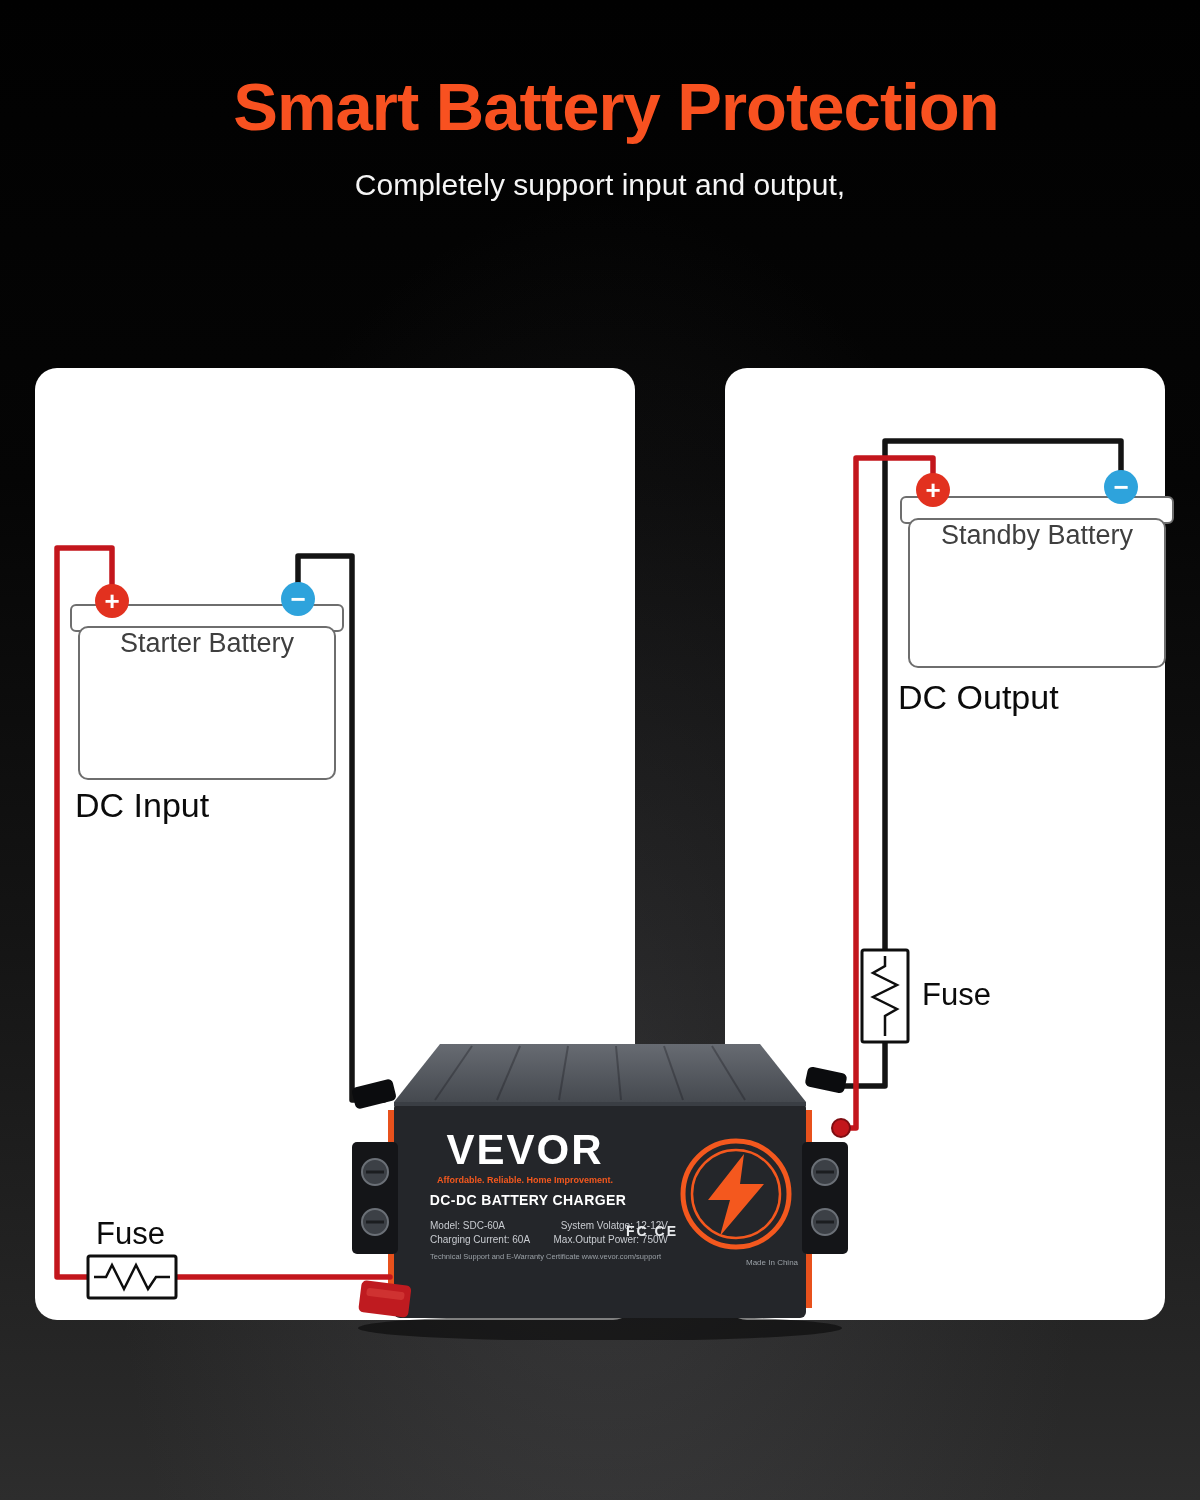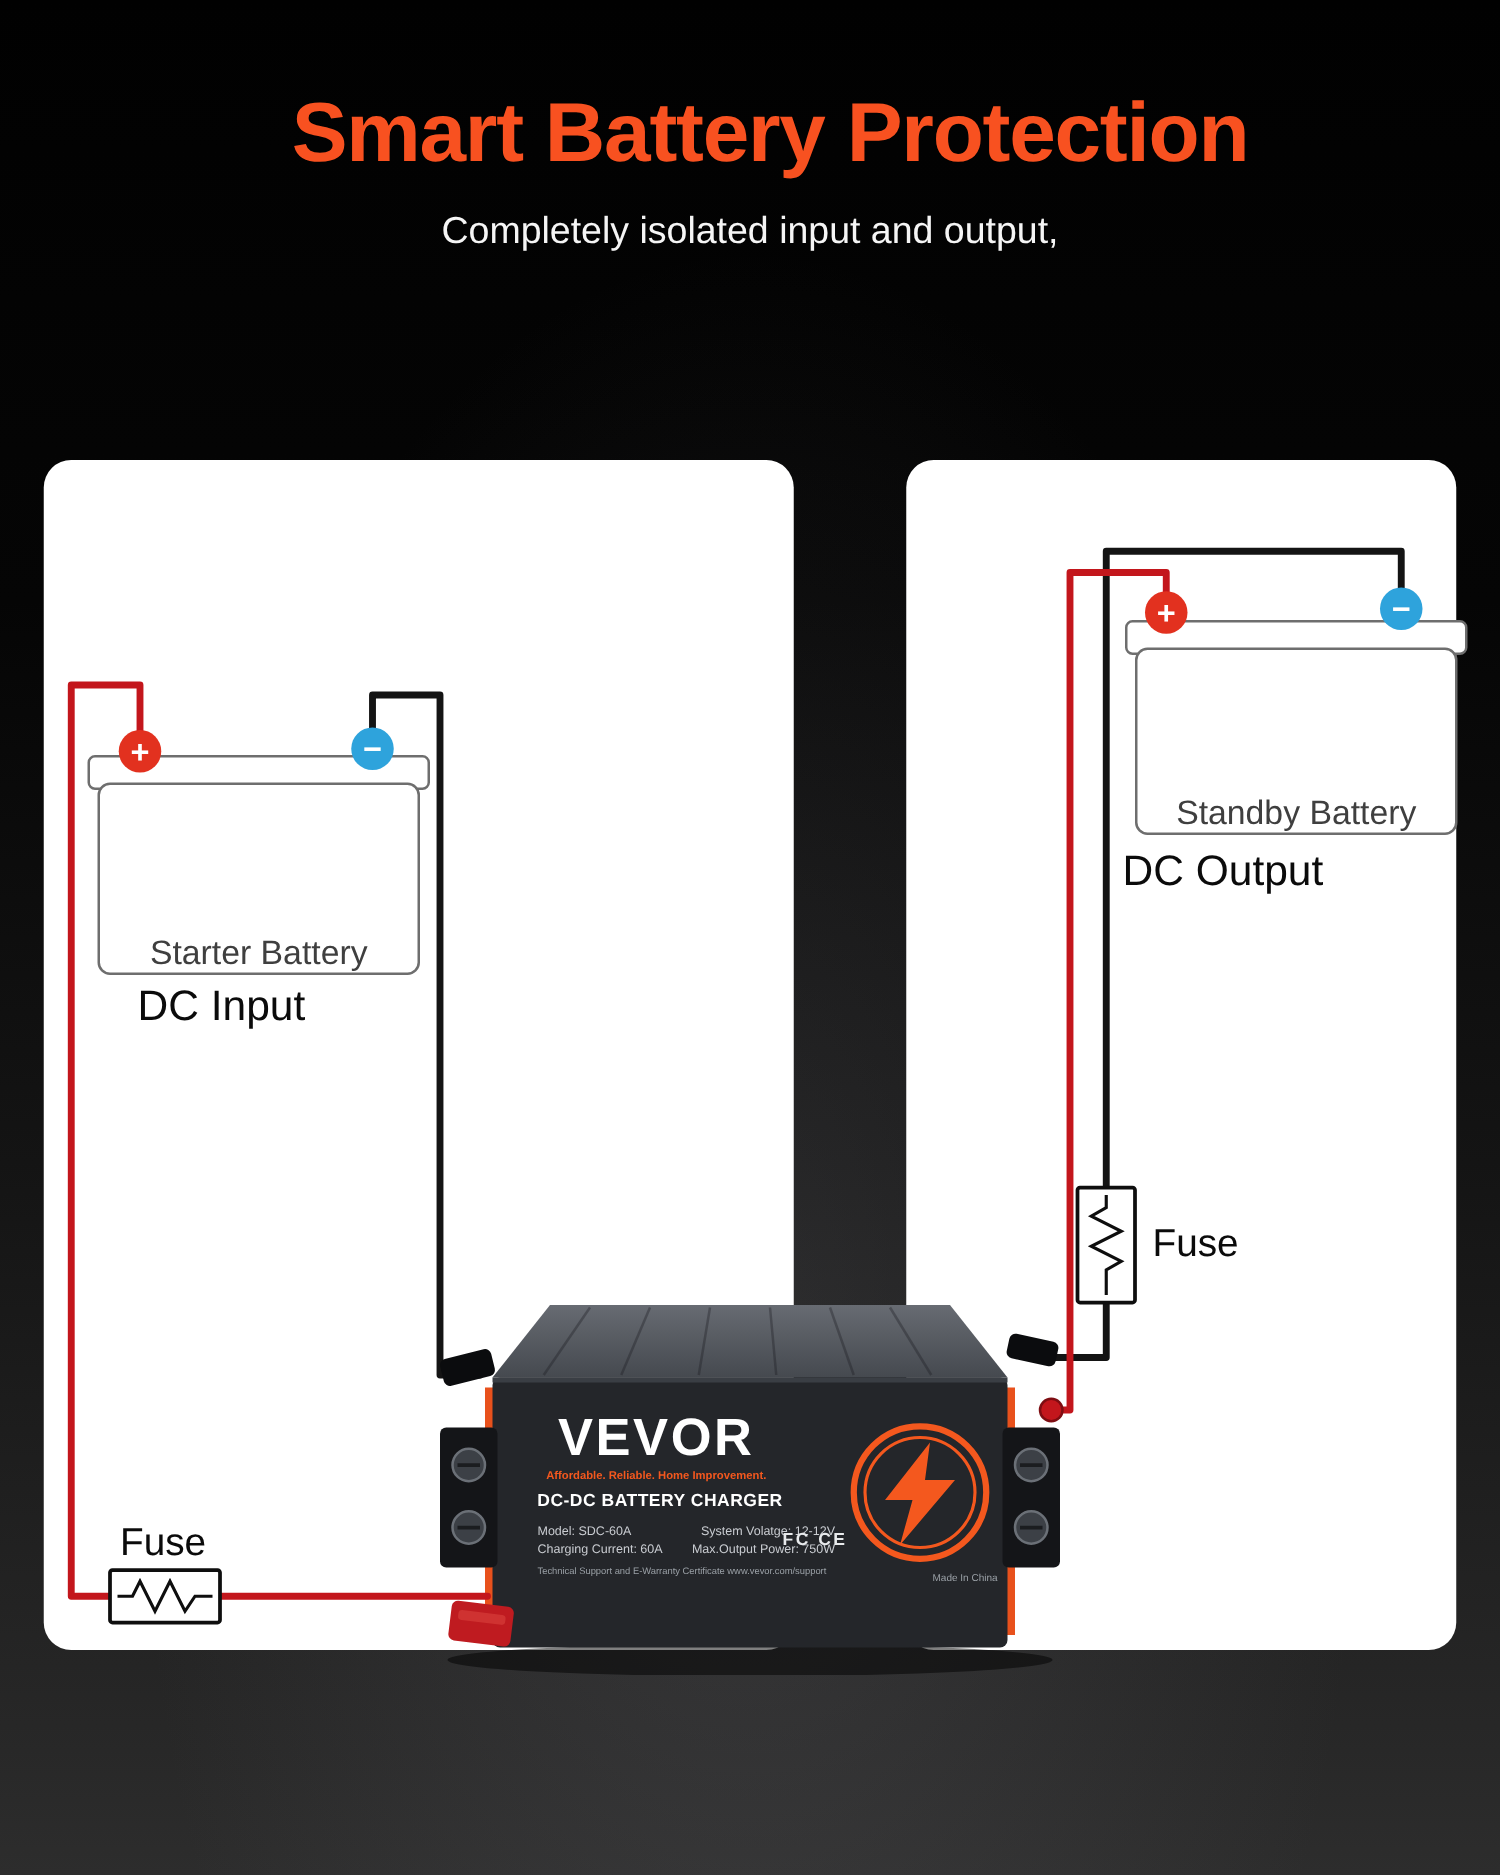--- a/index.html
+++ b/index.html
@@ -20,40 +20,40 @@
     font-size:30px;line-height:1.45;color:#F5F5F5;margin:0;font-weight:400;
   }
   
   .panel{position:absolute;background:#FFFFFF;border-radius:22px;z-index:1;}
   .panel-left{left:35px;top:368px;width:600px;height:952px;}
   .panel-right{left:725px;top:368px;width:440px;height:952px;}
   
   .battery-lid{position:absolute;background:#fff;border:2px solid #6e6e6e;border-radius:6px;z-index:6;}
   .battery-body{
     position:absolute;background:#fff;border:2px solid #6e6e6e;border-radius:10px;z-index:6;
-    display:flex;align-items:flex-end;justify-content:center;
+    display:flex;align-items:flex-start;justify-content:center;
     font-size:27px;color:#3f3f3f;
   }
   .lid-left{left:70px;top:604px;width:270px;height:24px;}
   .body-left{left:78px;top:626px;width:254px;height:150px;}
   .lid-right{left:900px;top:496px;width:270px;height:24px;}
   .body-right{left:908px;top:518px;width:254px;height:146px;}
   .terminal{
     position:absolute;width:34px;height:34px;border-radius:50%;z-index:7;
     display:flex;align-items:center;justify-content:center;
     color:#fff;font-size:26px;font-weight:bold;line-height:1;
   }
   .terminal.pos{background:#E2311F;}
   .terminal.neg{background:#2EA3DC;}
   .t-pos-left{left:95px;top:584px;}
   .t-neg-left{left:281px;top:582px;}
   .t-pos-right{left:916px;top:473px;}
   .t-neg-right{left:1104px;top:470px;}
   .section-label{position:absolute;font-size:34px;color:#0b0b0b;z-index:6;}
-  .lbl-dc-input{left:75px;top:786px;margin-left:35px;}
+  .lbl-dc-input{left:75px;top:786px;}
   .lbl-dc-output{left:898px;top:678px;}
   .fuse-label{position:absolute;font-size:31px;color:#0b0b0b;z-index:6;}
   .lbl-fuse-left{left:96px;top:1216px;}
   .lbl-fuse-right{left:922px;top:977px;}
   
   .wires{position:absolute;left:0;top:0;width:1200px;height:1500px;z-index:5;}
   
   .charger{position:absolute;left:350px;top:1030px;width:500px;height:310px;z-index:4;}
   .charger svg.body{position:absolute;left:0;top:0;width:500px;height:310px;}
   .chg-brand{position:absolute;left:70px;top:96px;width:210px;text-align:center;
@@ -72,21 +72,21 @@
   .chg-madein{position:absolute;left:374px;top:228px;font-size:8px;color:#9aa0a6;margin-left:22px;}
   .chg-emblem{position:absolute;left:328px;top:106px;width:116px;height:116px;}
 </style>
 </head>
 <body>
 
 <div class="canvas">
 
   <h1 class="title">Smart Battery Protection</h1>
   <p class="subtitle">
-    <span>Completely isolated input and output,</span><br>
+    <span>Completely support input and output,</span><br>
   </p>
 
   <div class="panel panel-left"></div>
   <div class="panel panel-right"></div>
 
   <div class="charger">
     <svg class="body" viewBox="0 0 500 310">
       <defs>
         <linearGradient id="topGrad" x1="0" y1="0" x2="0" y2="1">
           <stop offset="0" stop-color="#676b72"></stop>

